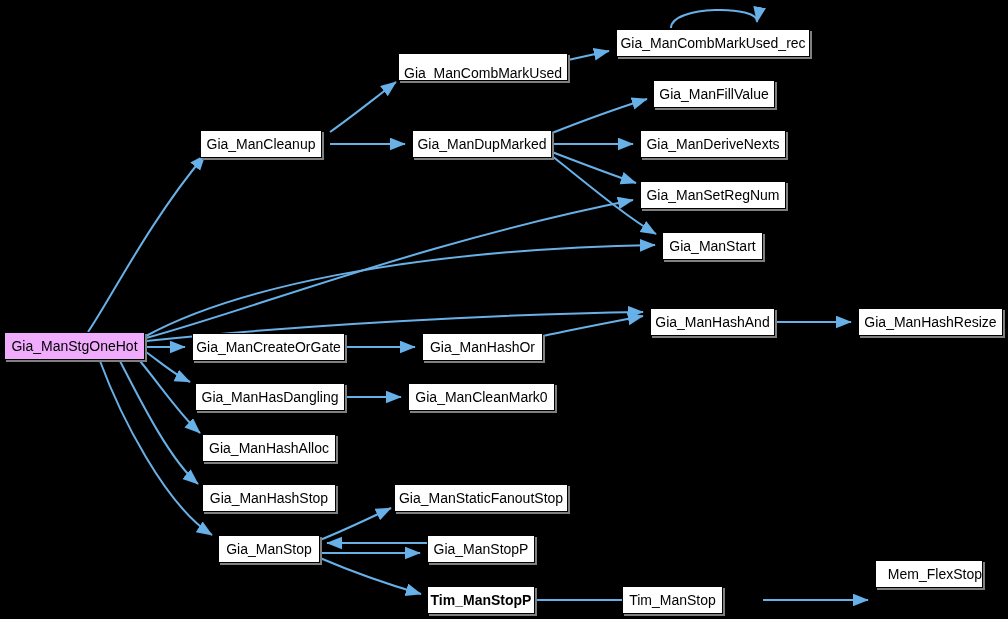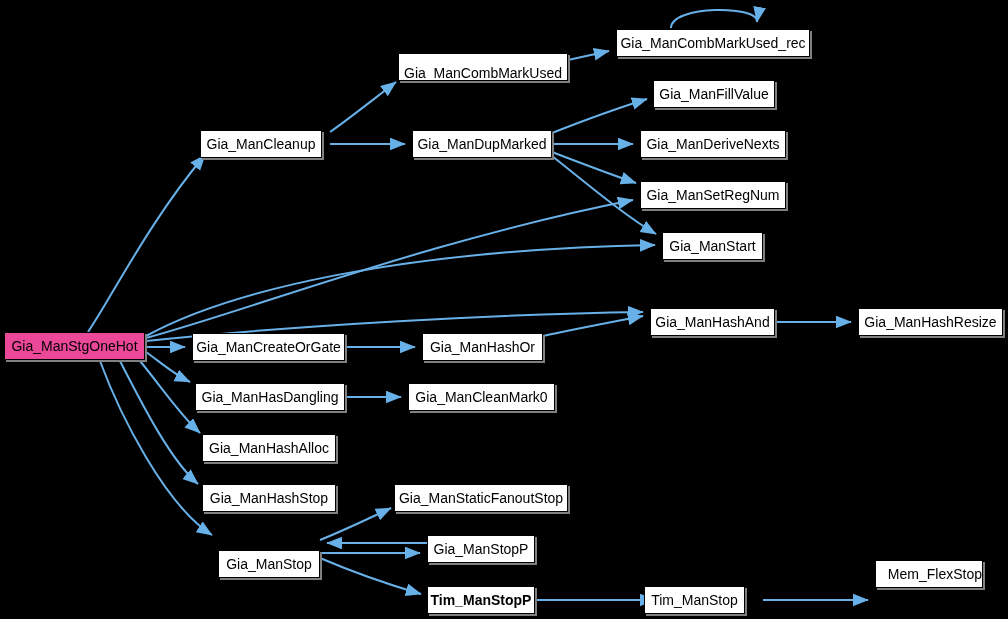--- a/index.html
+++ b/index.html
@@ -21,21 +21,21 @@
     display:flex;
     align-items:center;
     justify-content:center;
     color:#000000;
     font-size:14px;
     line-height:1;
     white-space:nowrap;
     letter-spacing:0px;
   }
   .node.root{
-    background:#ec4899;
+    background:#f0abfc;
     border:1px solid #000000;
   }
   .node span{pointer-events:none;}
 </style>
 </head>
 <body>
 
 <div id="stage">
   <svg id="edges" viewBox="0 0 1008 619" xmlns="http://www.w3.org/2000/svg">
     <defs>
@@ -121,29 +121,29 @@
       </div>
       <div class="node" style="left: 202px; top: 434px; width: 134px; height: 28px;">
         <span>Gia_ManHashAlloc</span>
       </div>
       <div class="node" style="left: 202px; top: 484px; width: 134px; height: 28px;">
         <span>Gia_ManHashStop</span>
       </div>
       <div class="node" style="left: 394px; top: 484px; width: 174px; height: 28px;">
         <span>Gia_ManStaticFanoutStop</span>
       </div>
-      <div class="node" style="left: 218px; top: 550px; width: 102px; height: 28px;">
+      <div class="node" style="left: 218px; top: 535px; width: 102px; height: 28px;">
         <span>Gia_ManStop</span>
       </div>
       <div class="node" style="left: 427px; top: 535px; width: 108px; height: 28px;">
         <span>Gia_ManStopP</span>
       </div>
       <div class="node" style="left: 427px; top: 586px; width: 108px; height: 28px; font-weight: bold;">
         <span>Tim_ManStopP</span>
       </div>
-      <div class="node" style="left: 644px; top: 586px; width: 101px; height: 28px; align-items: center;">
+      <div class="node" style="left: 622px; top: 586px; width: 101px; height: 28px; align-items: center;">
         <span>Tim_ManStop</span>
       </div>
       <div class="node" style="left: 875px; top: 560px; width: 108px; height: 28px; justify-content: flex-end;">
         <span>Mem_FlexStop</span>
       </div>
     </div>
 </div>
 
 </body></html>

